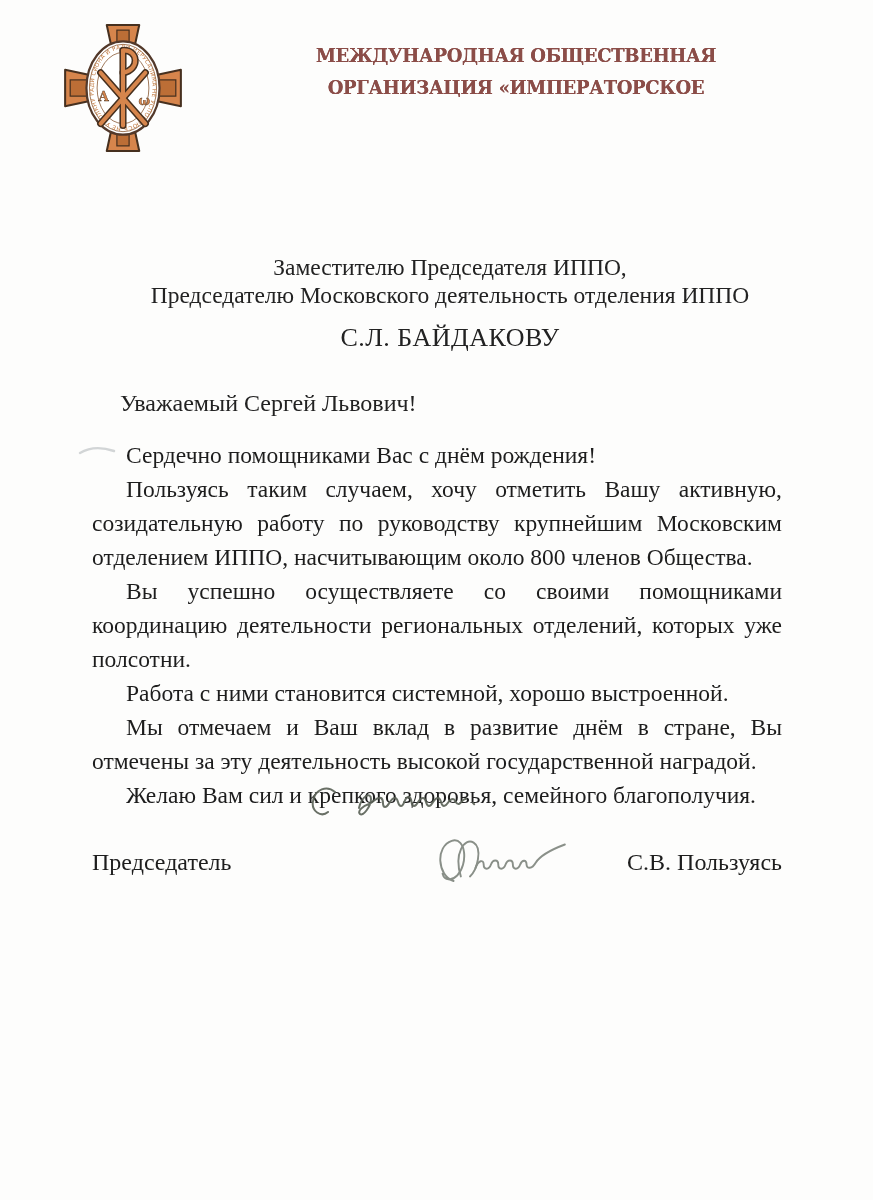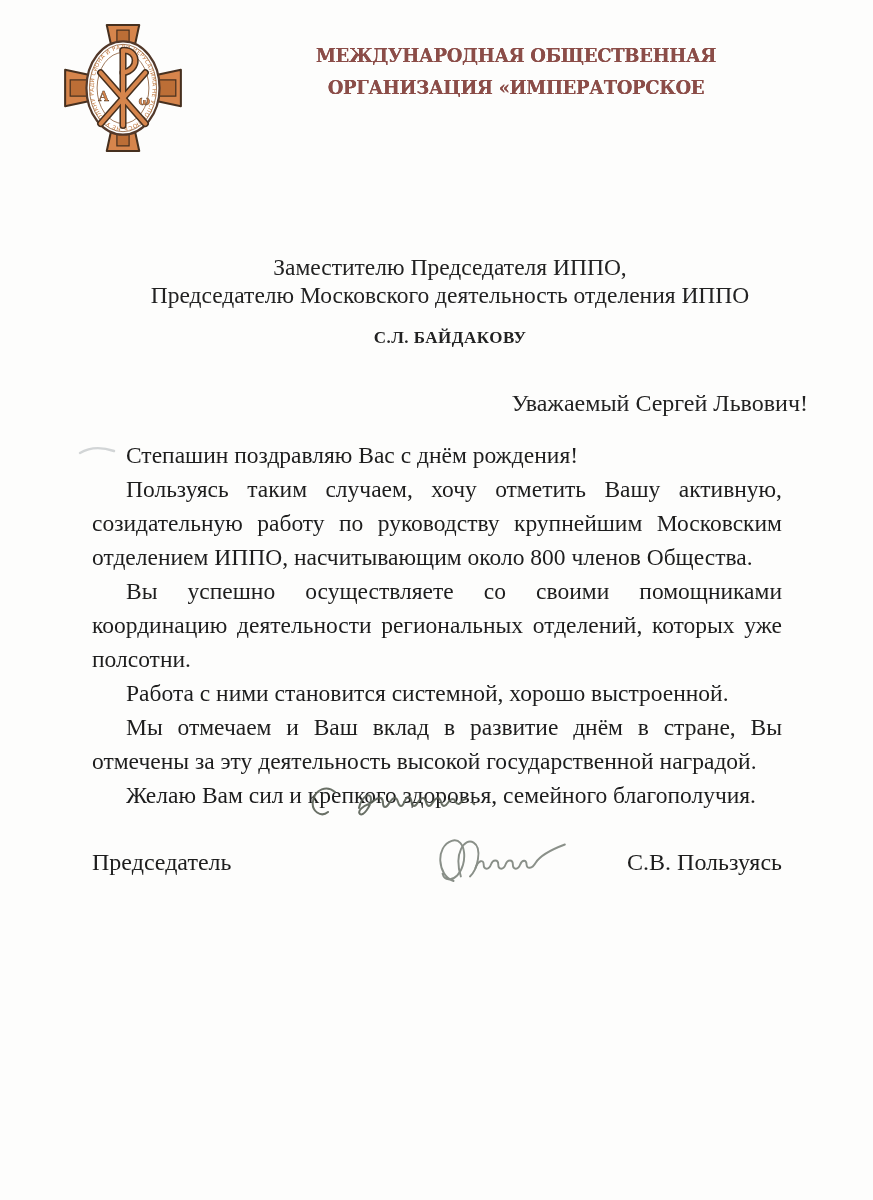--- a/index.html
+++ b/index.html
@@ -40,30 +40,29 @@
     position:absolute;
     left:106px; top:253px;
     width:688px;
     text-align:center;
     font-size:23.5px;
     line-height:28px;
     color:#222;
   }
   .addressee-name{
     margin-top:15px;
-    font-size:17px;
+    font-size:26px;
     letter-spacing:0.5px;
-    font-weight:bold;
   }
   
   .salutation{
     position:absolute;
     left:120px; top:390px;
     width:688px;
-    text-align:right;
+    text-align:left;
     font-size:24px;
     color:#222;
   }
   
   .letter-body{
     position:absolute;
     left:92px; top:438px;
     width:690px;
     font-size:23.5px;
     line-height:34px;
@@ -157,21 +156,21 @@
     <div class="addressee-name">С.Л. БАЙДАКОВУ</div>
   </div>
 
   <div class="salutation">Уважаемый Сергей Львович!</div>
 
   <svg class="pencil-mark" viewBox="0 0 38 14">
     <path d="M2,9 C12,3 24,3 36,7" fill="none" stroke="#c3c7ca" stroke-width="2.4" stroke-linecap="round" opacity="0.75"></path>
   </svg>
 
   <div class="letter-body">
-    <p>Степашин поздравляю Вас с днём рождения!</p>
+    <p>Сердечно помощниками Вас с днём рождения!</p>
     <p>Пользуясь таким случаем, хочу отметить Вашу активную, созидательную работу по руководству крупнейшим Московским отделением ИППО, насчитывающим около 800 членов Общества.</p>
     <p>Вы успешно осуществляете со своими помощниками координацию деятельности региональных отделений, которых уже полсотни.</p>
     <p>Работа с ними становится системной, хорошо выстроенной.</p>
     <p>Мы отмечаем и Ваш вклад в развитие днём в стране, Вы отмечены за эту деятельность высокой государственной наградой.</p>
     <p>Желаю Вам сил и крепкого здоровья, семейного благополучия.</p>
   </div>
 
   <svg class="handwritten-note" viewBox="0 0 206 42" aria-label="С уважением.">
     <g fill="none" stroke="#5a6156" stroke-width="2" stroke-linecap="round" stroke-linejoin="round" opacity="0.9">
       <path d="M 32,9 C 24,2 12,6 10,18 C 8,28 18,35 25,29"></path>

